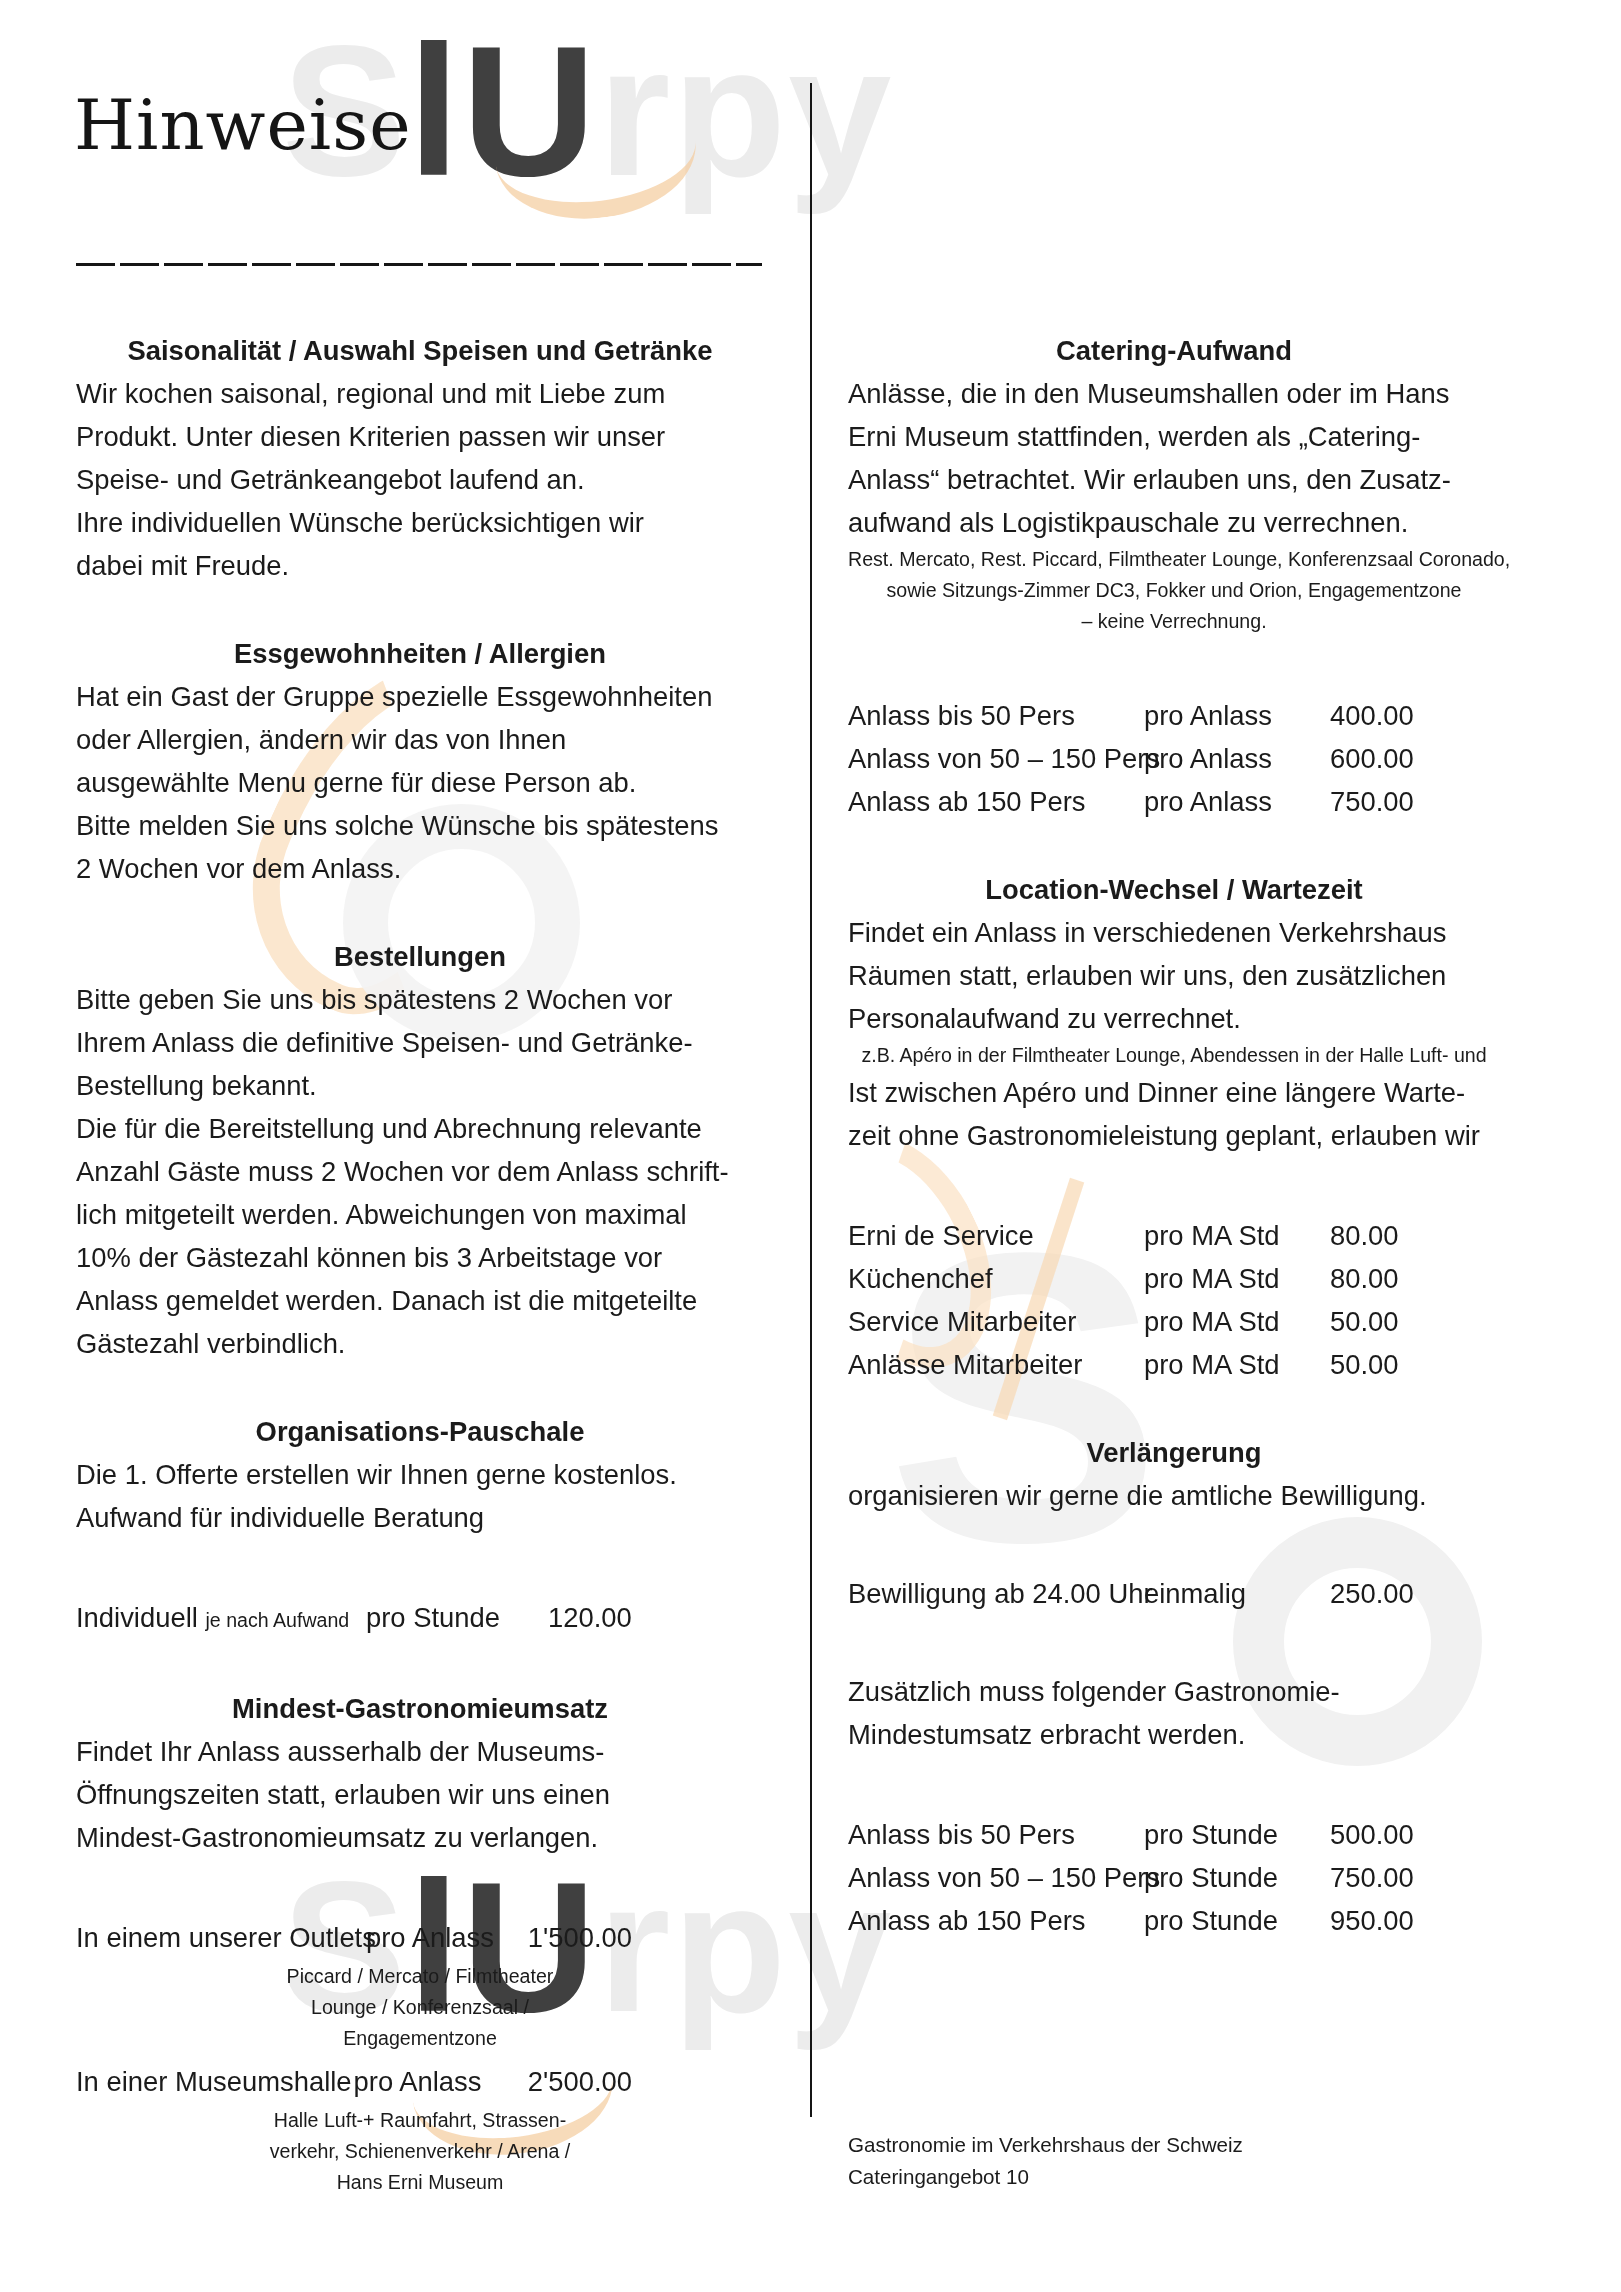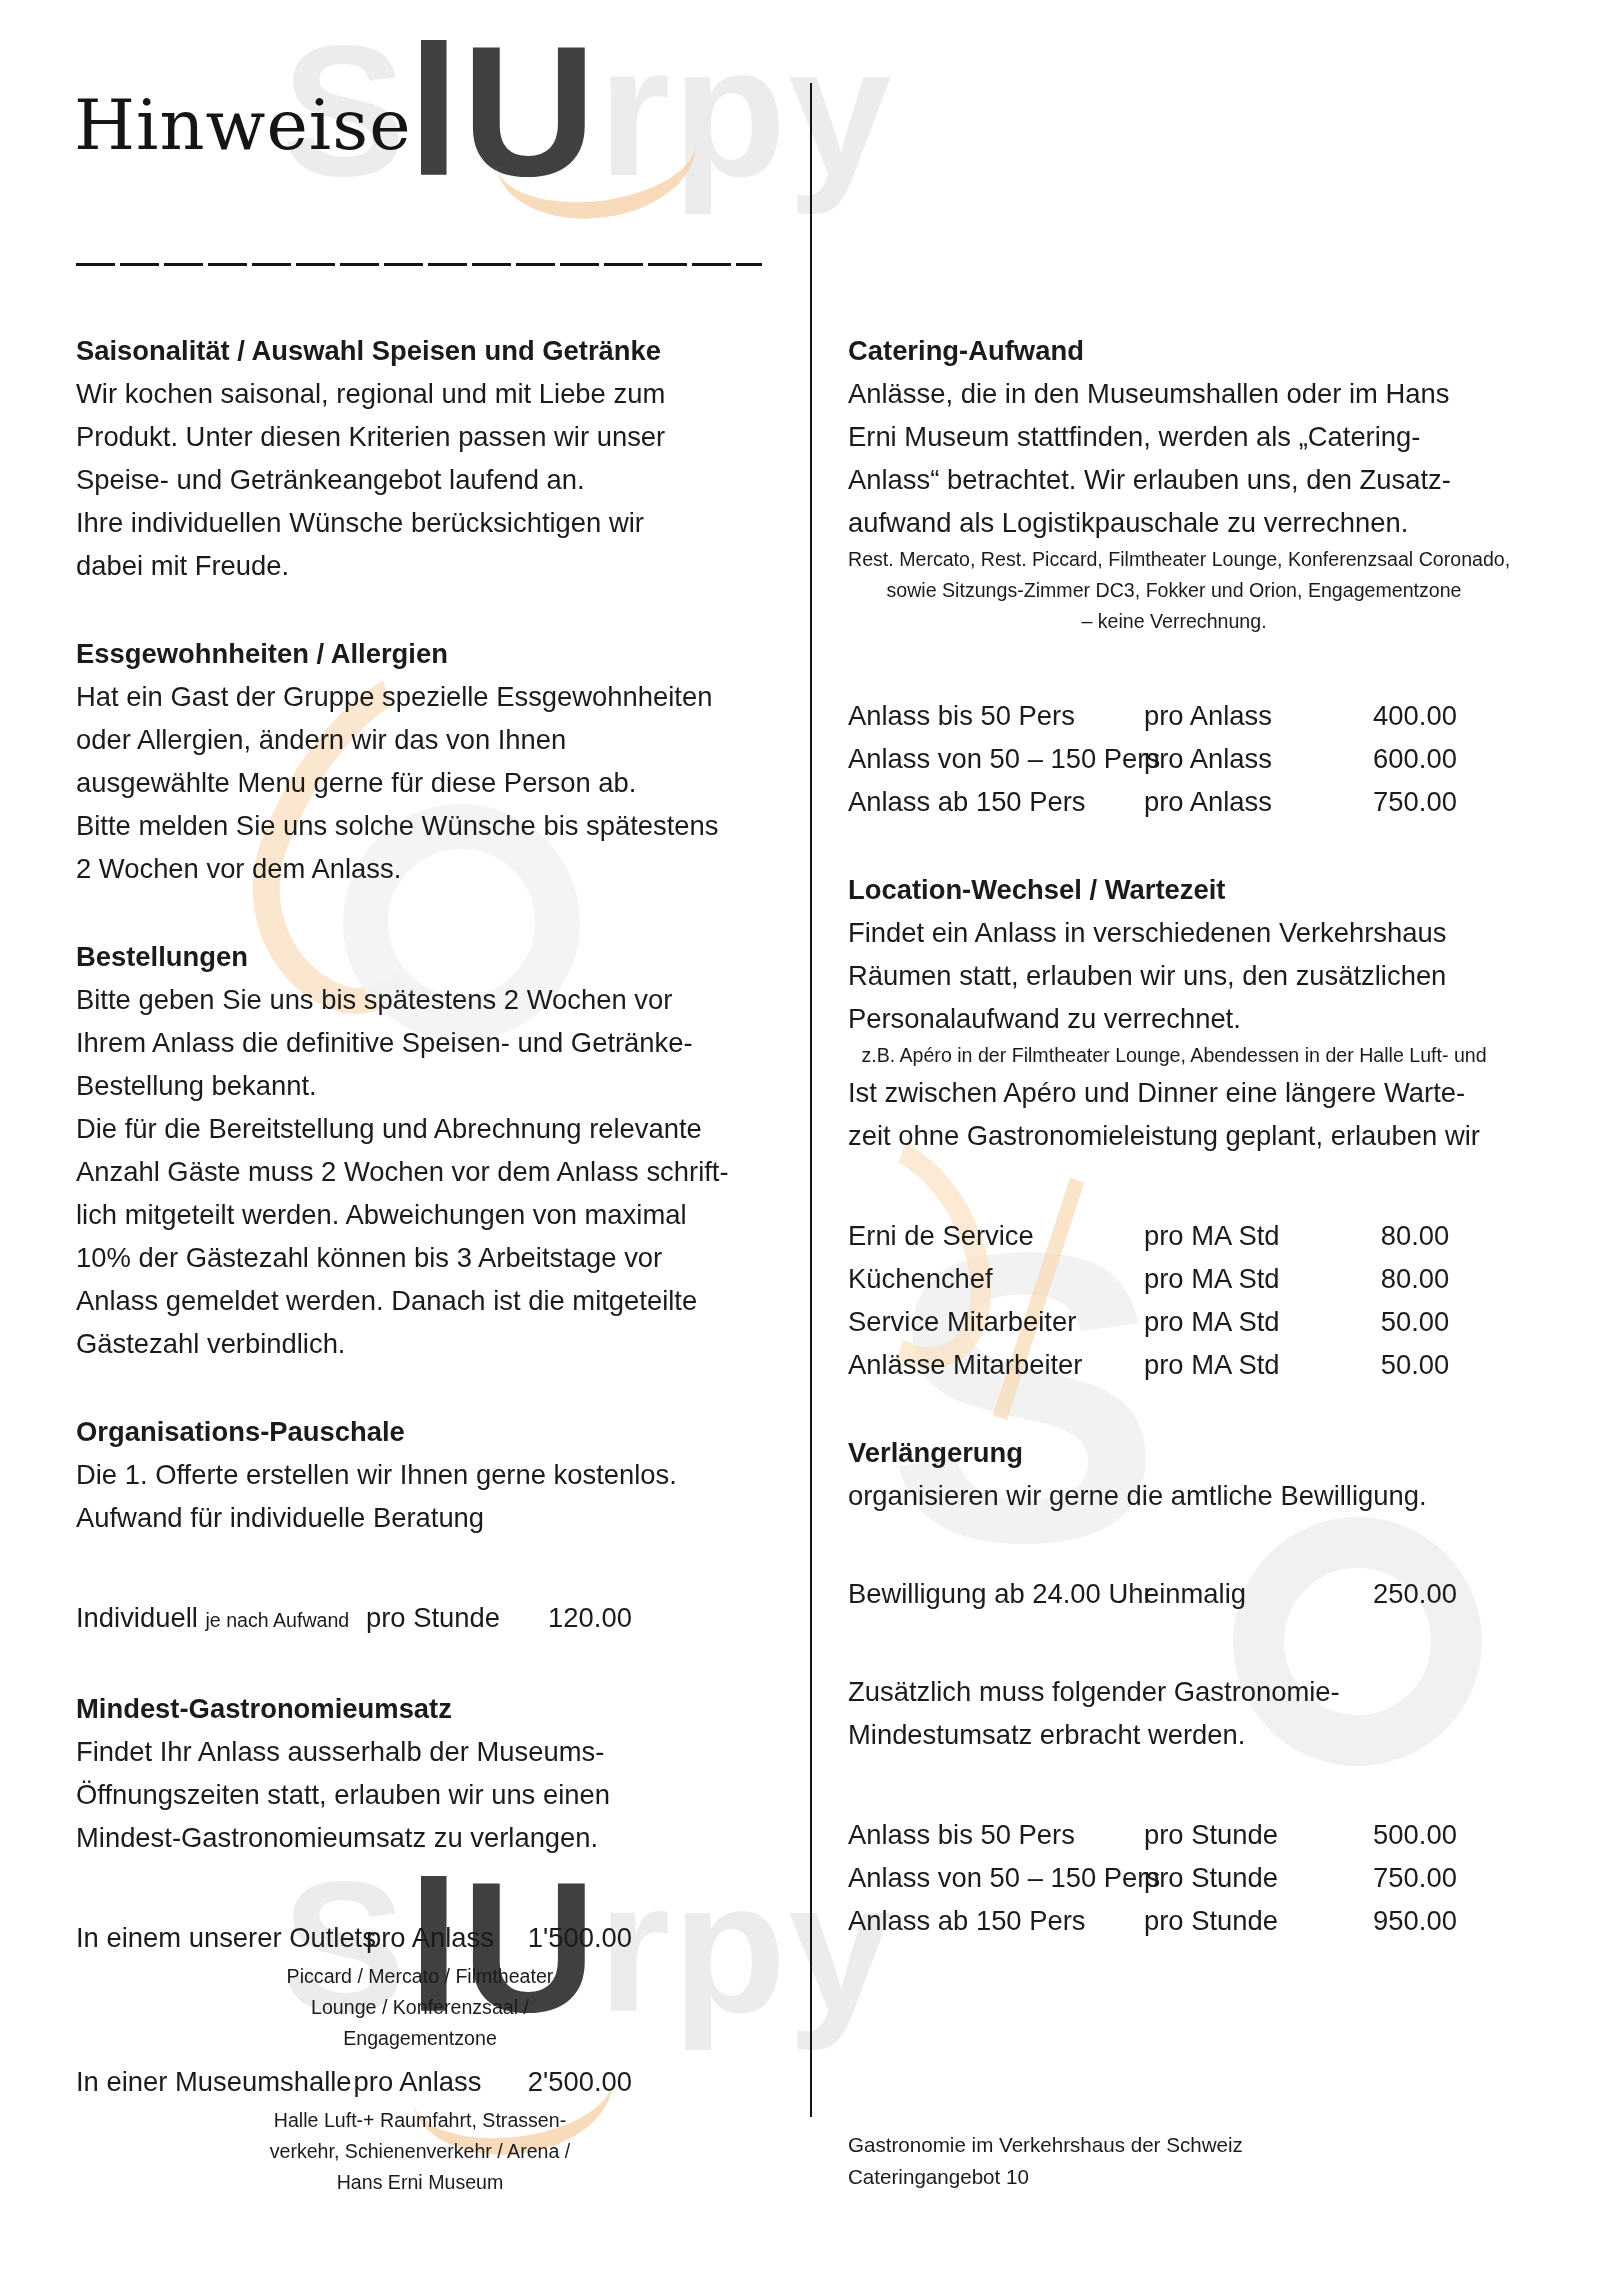--- a/index.html
+++ b/index.html
@@ -41,29 +41,29 @@
   .title-rule { position:absolute; left:76px; top:263px; width:686px; height:2.9px;
     background:repeating-linear-gradient(90deg,#151515 0 39px, rgba(0,0,0,0) 39px 44px); }
   .col-divider { position:absolute; left:810px; top:83px; width:2px; height:2034px; background:#151515; }
 
   .col { position:absolute; top:329px; }
   .col-left  { left:76px;  width:688px; }
   .col-right { left:848px; width:652px; }
 
   .sec { margin-top:45px; }
   .sec:first-child { margin-top:0; }
-  .h { font-weight:700; font-size:27.4px; line-height:43px; white-space:nowrap; }
+  .h { font-weight:700; font-size:27.4px; line-height:43px; white-space:nowrap;text-align:center; }
   .body-lines div { font-size:27.4px; line-height:43px; white-space:nowrap; }
   .small-lines div { font-size:19.6px; line-height:31px; white-space:nowrap;text-align:center; }
 
   .rows { margin-top:57px; }
   .price-row { display:flex; align-items:baseline; font-size:27.4px; line-height:43px; }
   .price-row .lab   { width:296px; white-space:nowrap; }
   .price-row .unit  { width:186px; white-space:nowrap; }
-  .price-row .price { flex:1; text-align:center; white-space:nowrap; }
+  .price-row .price { flex:1; text-align:left; white-space:nowrap; }
   .col-left .price-row { width:556px; }
   .col-left .price-row .lab  { width:290px; }
   .col-left .price-row .unit { width:182px; }
   .lab-note { font-size:19.6px; }
   .row-note { margin:2px 0 5.9px 0; }
   .gap-above { margin-top:55px; }
 
   .footer { position:absolute; left:848px; top:2129px; }
   .footer div { font-size:20.6px; line-height:32px; white-space:nowrap; }
 </style>

